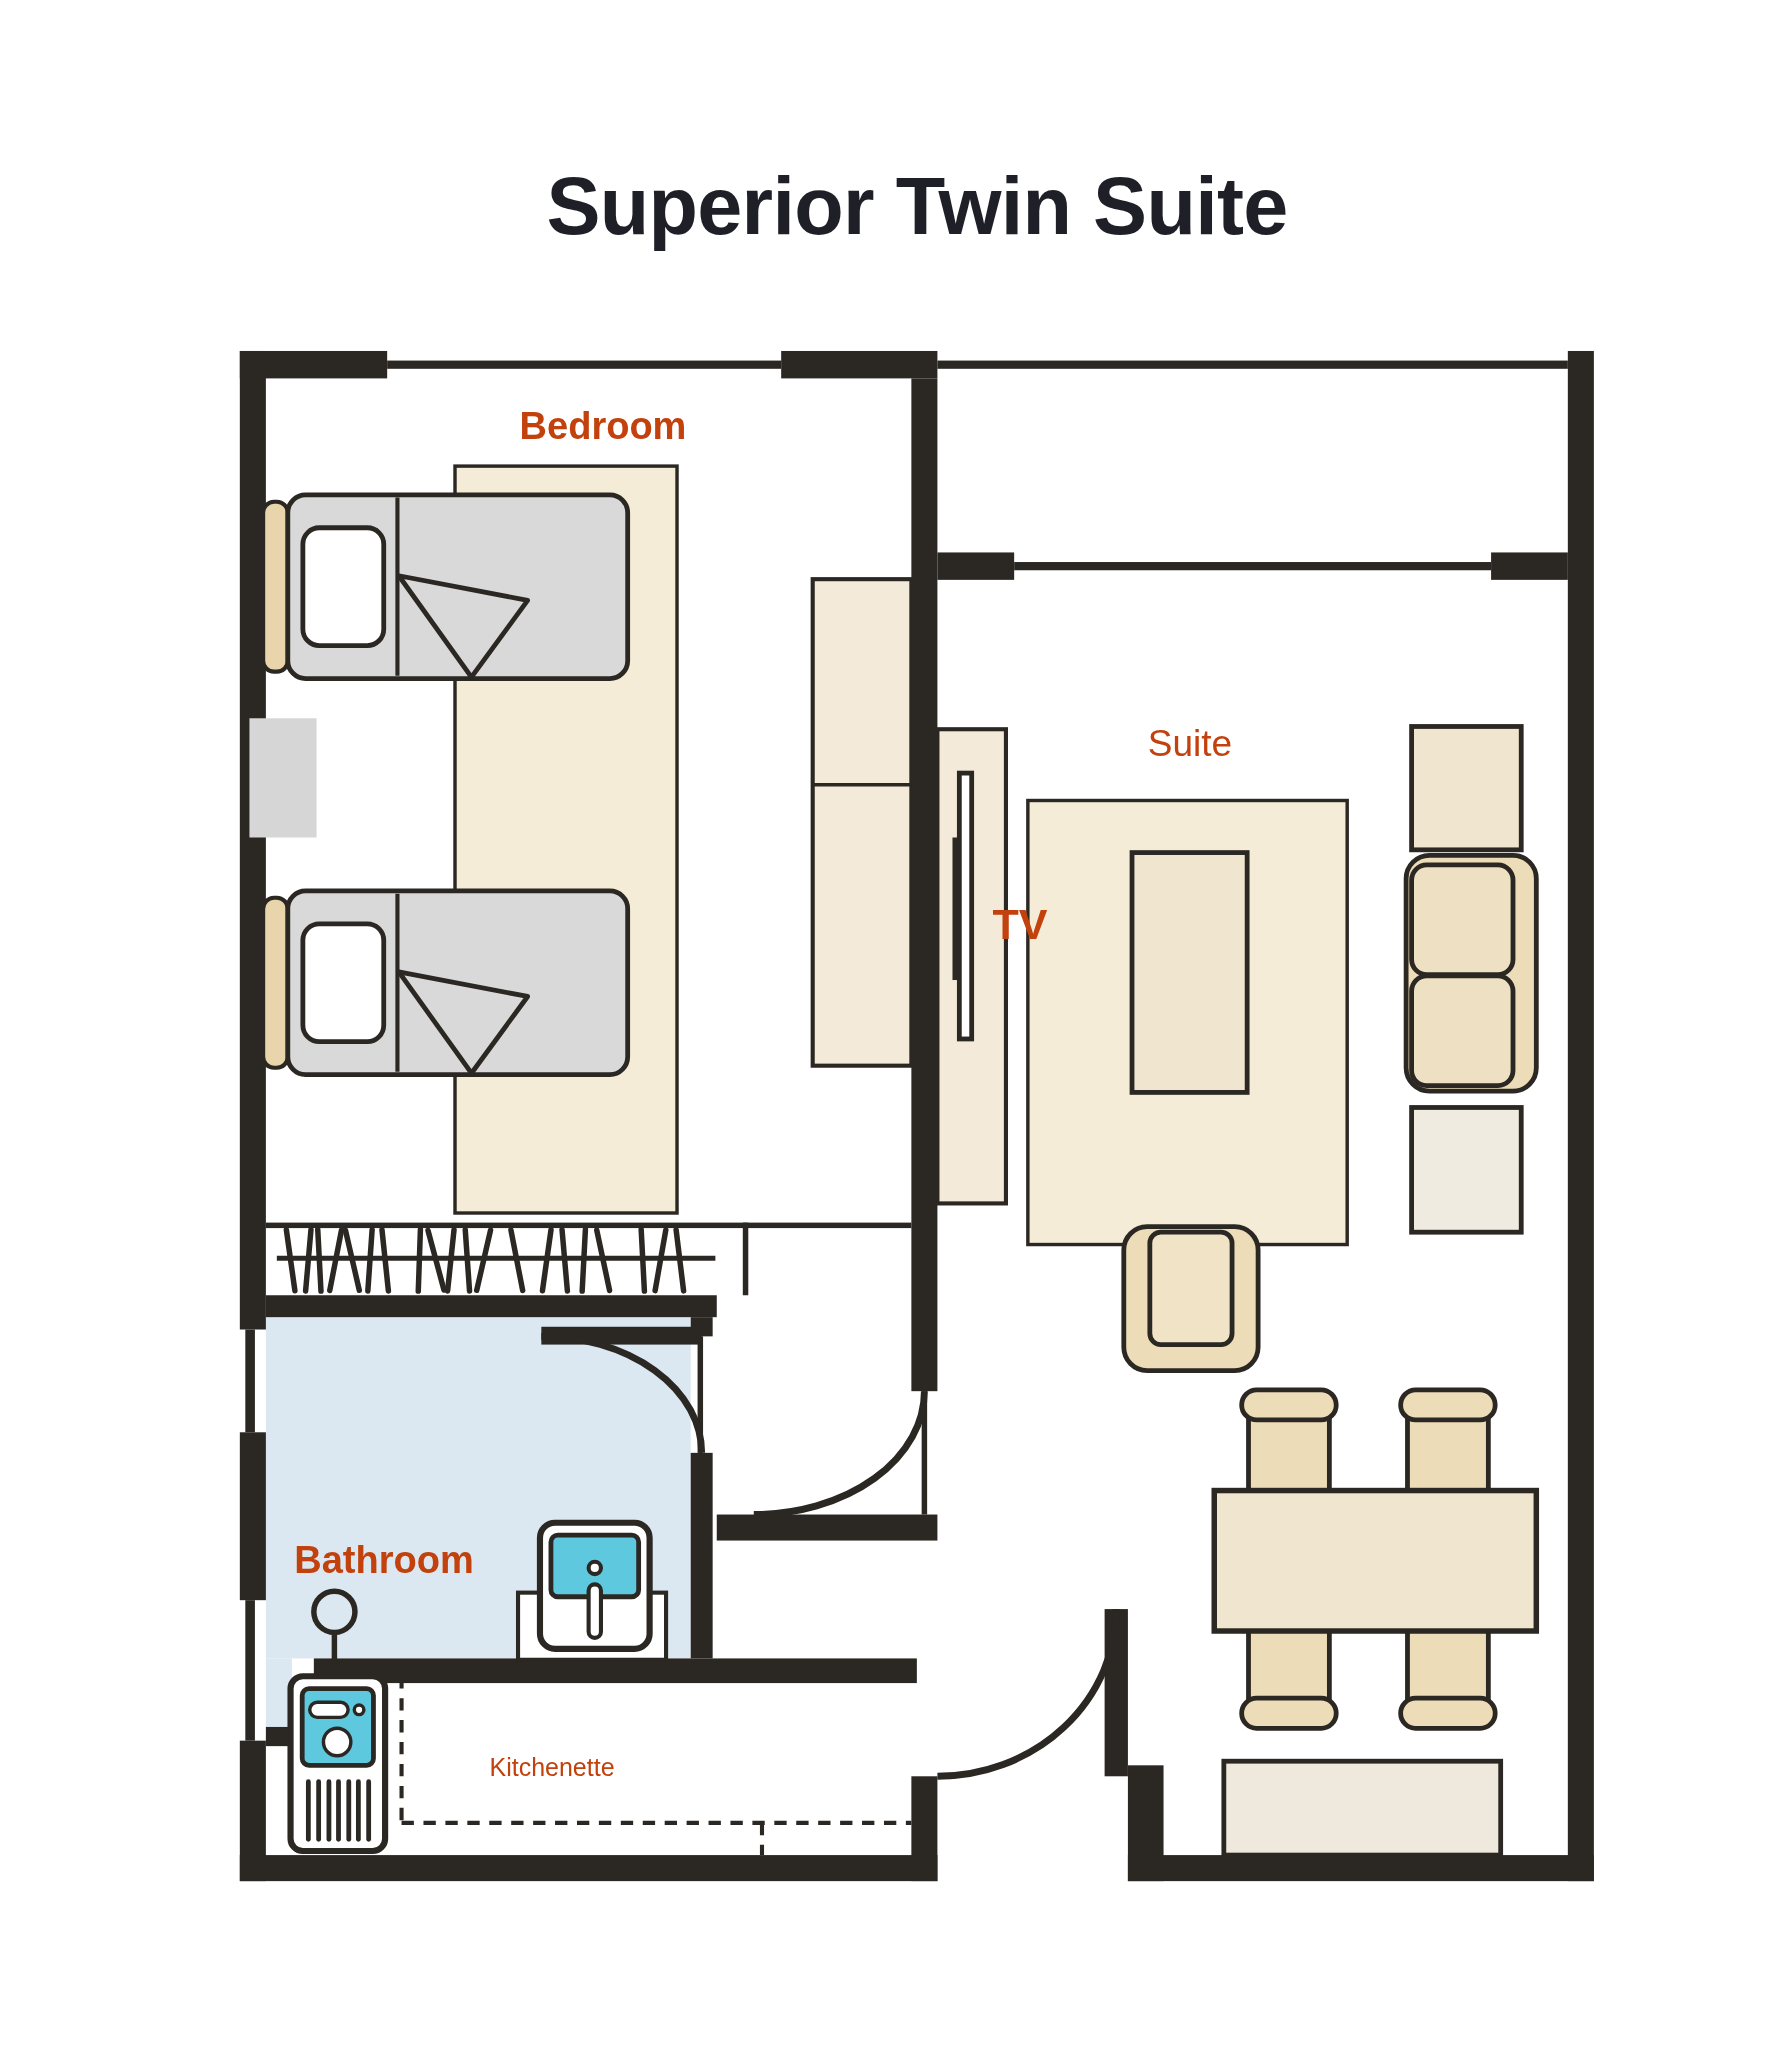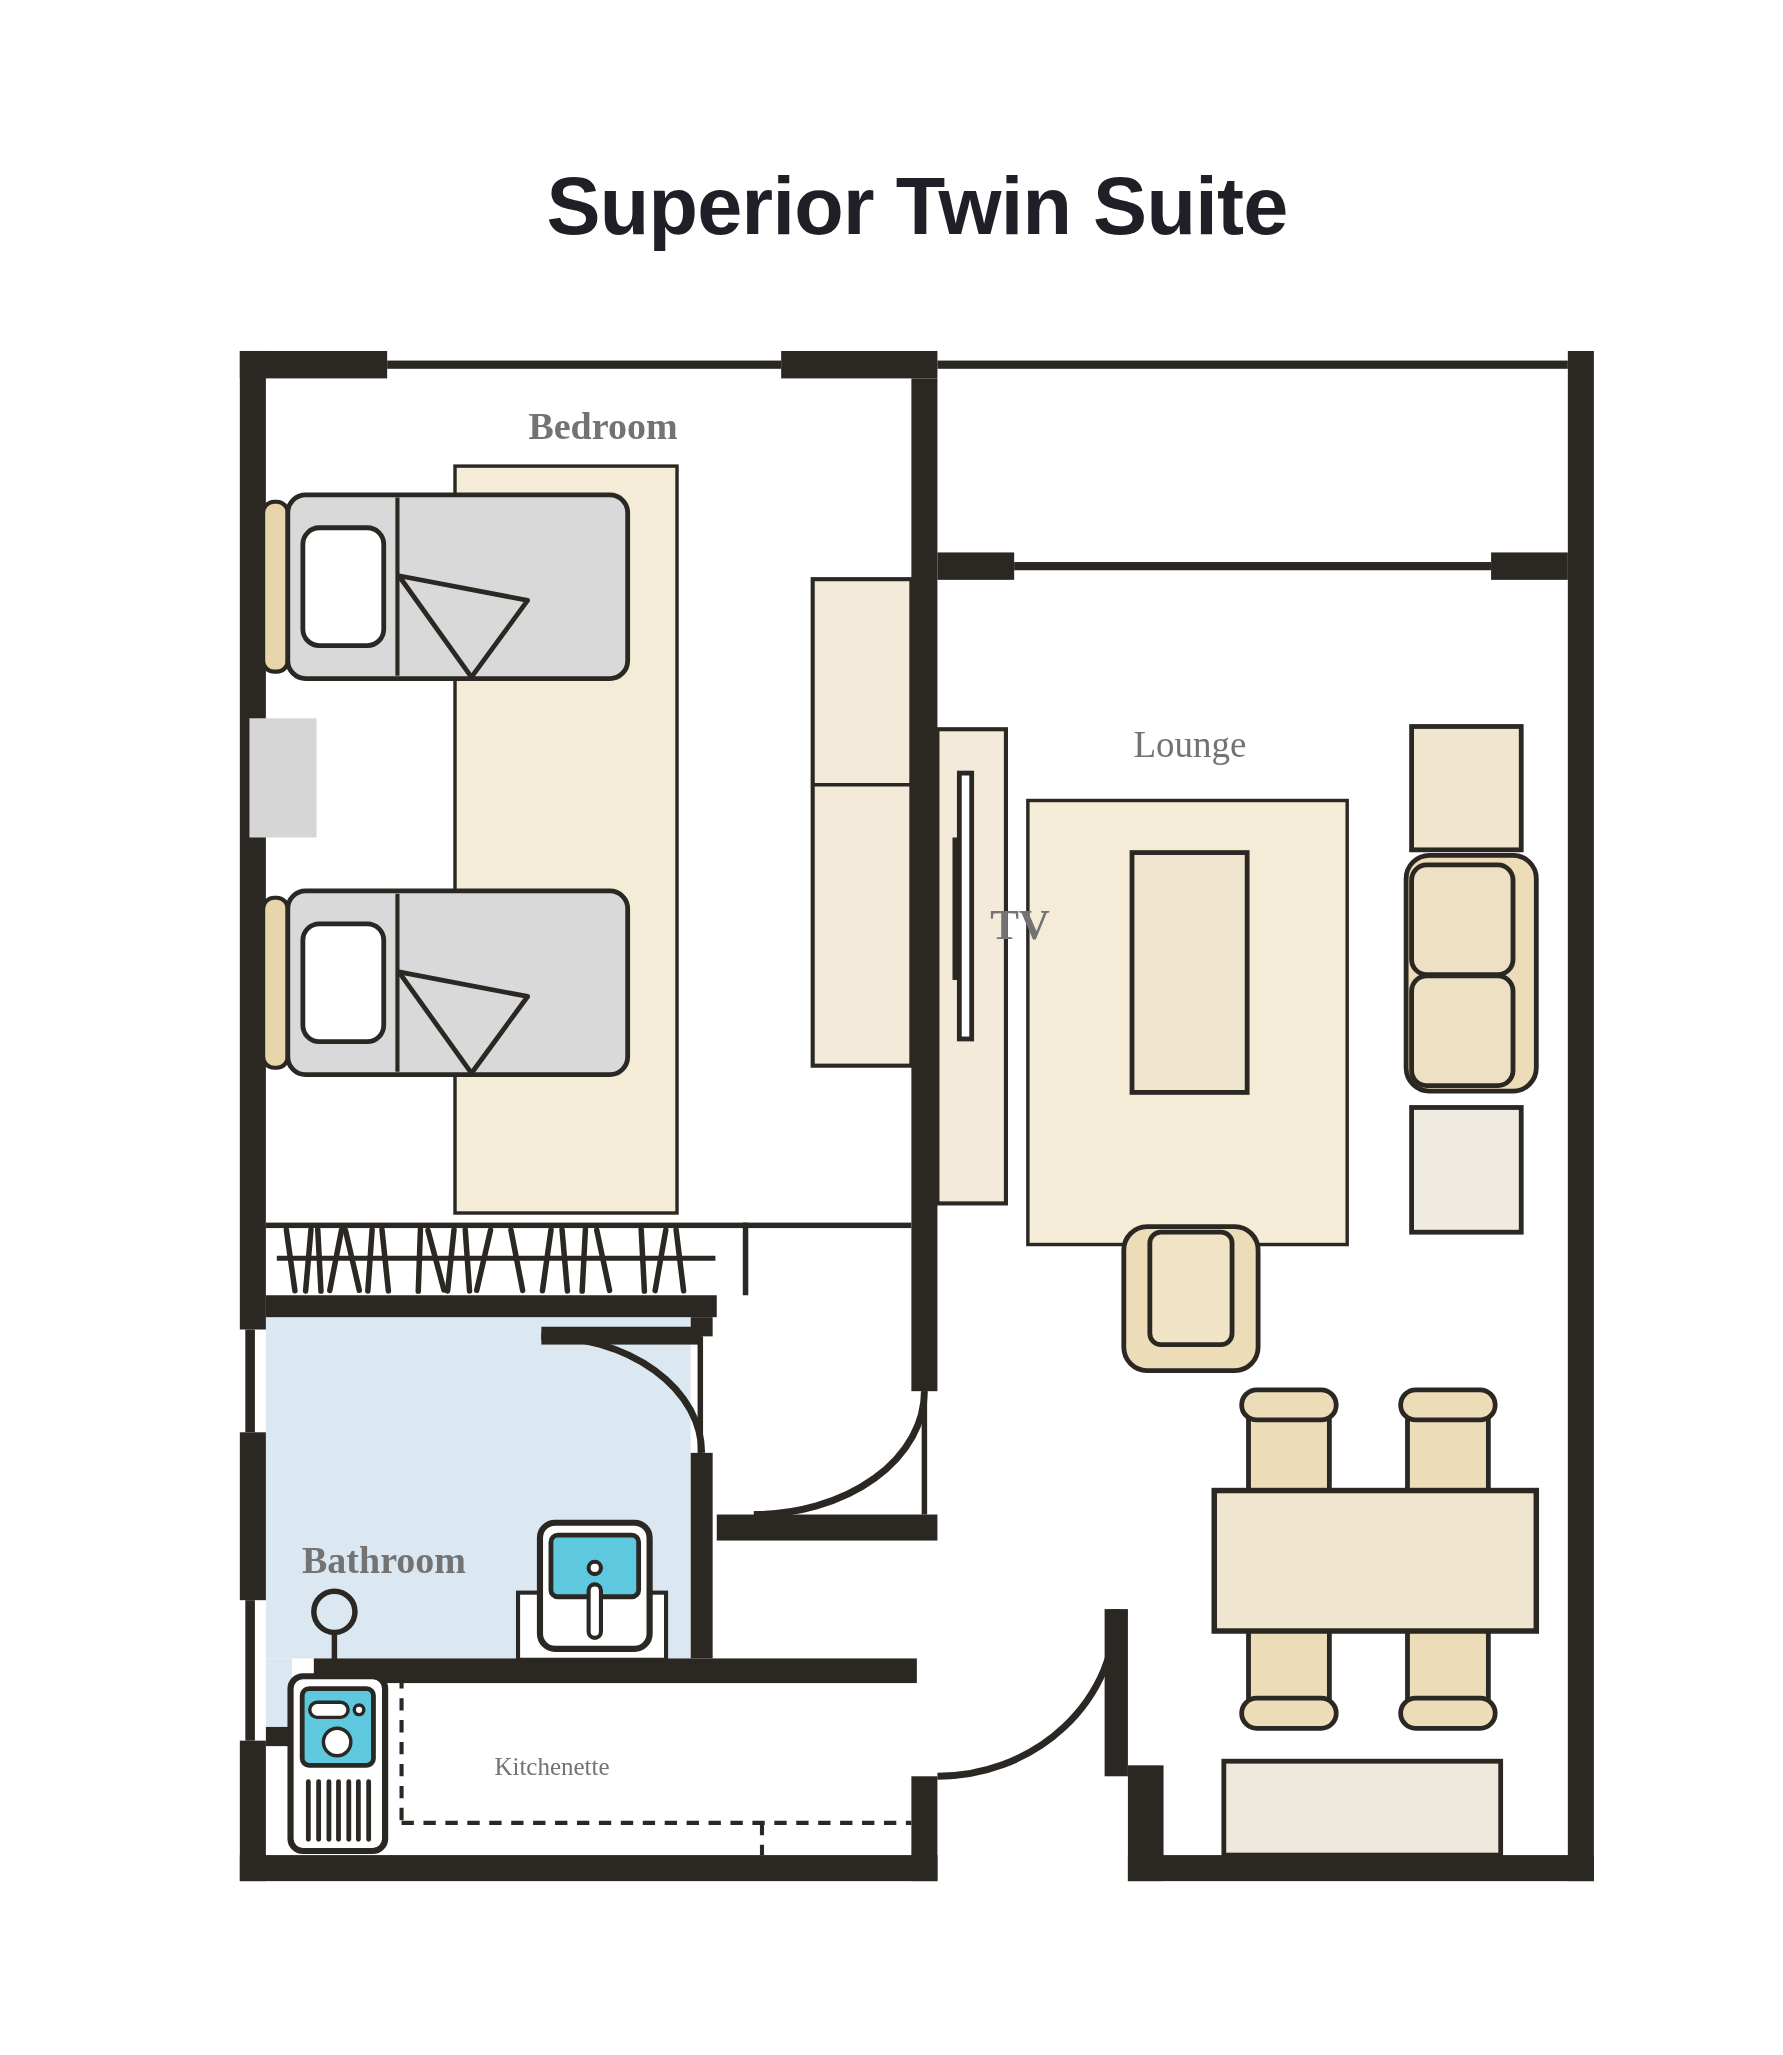--- a/index.html
+++ b/index.html
@@ -7,24 +7,23 @@
     position:relative;
     width:1783px;height:2056px;
     background:#ffffff;
     font-family:"Liberation Sans", sans-serif;
     overflow:hidden;
   }
   .plan-svg{position:absolute;left:0;top:0;width:1783px;height:2056px;}
   .lbl{
     position:absolute;
     transform:translate(-50%,-50%);
-    color:#737373;
+    color:#c2410c;
     white-space:nowrap;
     user-select:none;
-    font-family:Liberation Serif, serif;
   }
   .title{
     position:absolute;left:917px;top:206px;
     transform:translate(-50%,-50%);
     font-size:81px;font-weight:700;letter-spacing:-0.7px;
     color:#1f1f28;white-space:nowrap;
   }
   .lbl-bedroom{left:603px;top:426px;font-size:38px;font-weight:700;}
   .lbl-lounge{left:1190px;top:744px;font-size:37px;font-weight:400;}
   .lbl-bathroom{left:384px;top:1560px;font-size:38px;font-weight:700;}
@@ -224,19 +223,19 @@
       <path d="M 1349 2030 A 249 180 0 0 1 1100 2210" fill="none" stroke="#2b2723" stroke-width="10"></path>
     </g>
     <g>
       <rect x="1612" y="2348" width="34" height="244" fill="#2b2723"></rect>
       <path d="M 1629 2348 A 261 244 0 0 1 1368 2592" fill="none" stroke="#2b2723" stroke-width="10"></path>
     </g>
 
   </svg>
 
   <div class="lbl lbl-bedroom">Bedroom</div>
-  <div class="lbl lbl-lounge">Lounge</div>
+  <div class="lbl lbl-lounge">Suite</div>
   <div class="lbl lbl-bathroom">Bathroom</div>
   <div class="lbl lbl-kitchenette">Kitchenette</div>
   <div class="lbl lbl-tv">TV</div>
 
 </div>
 
 
 </body></html>

